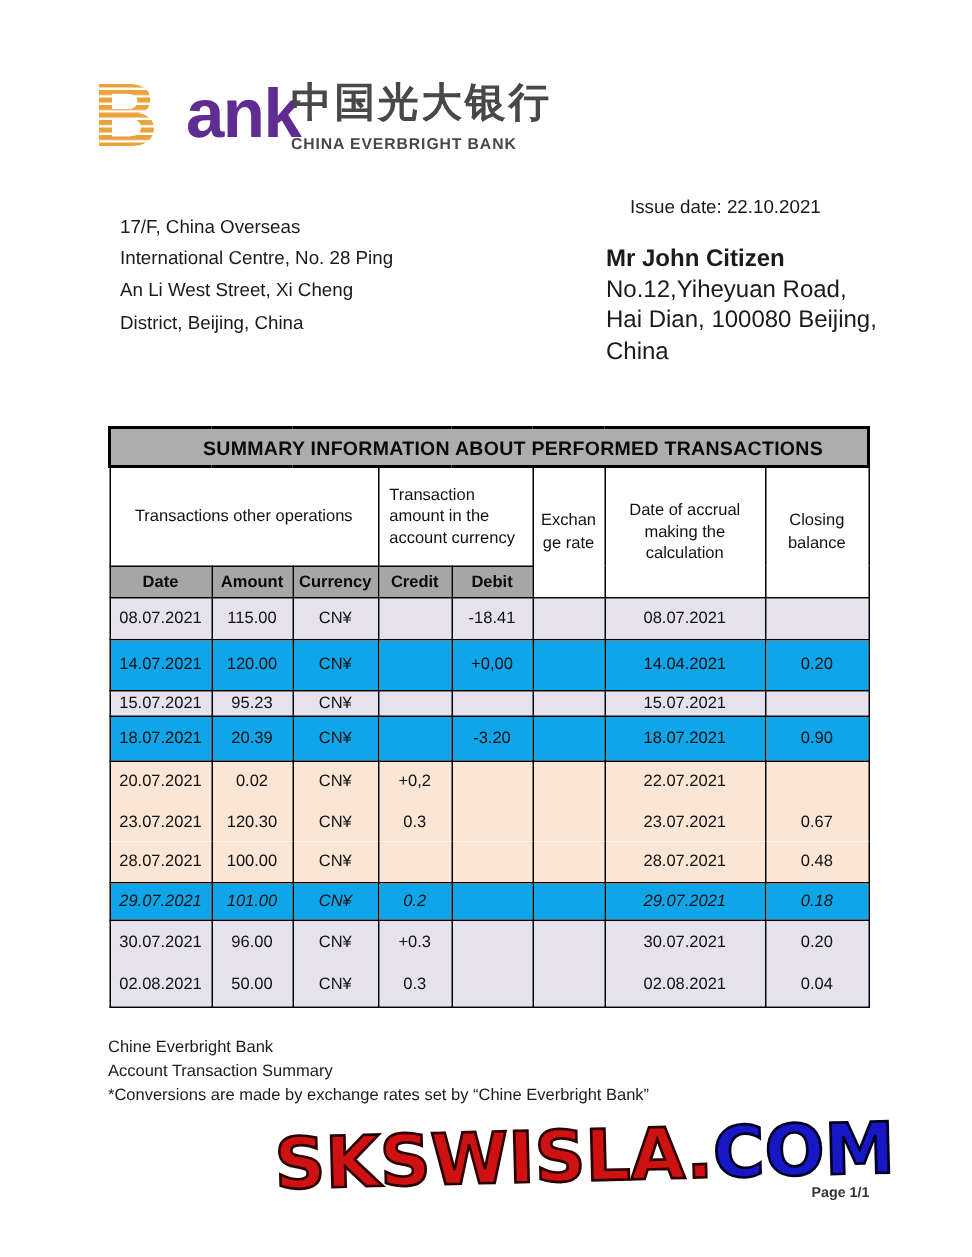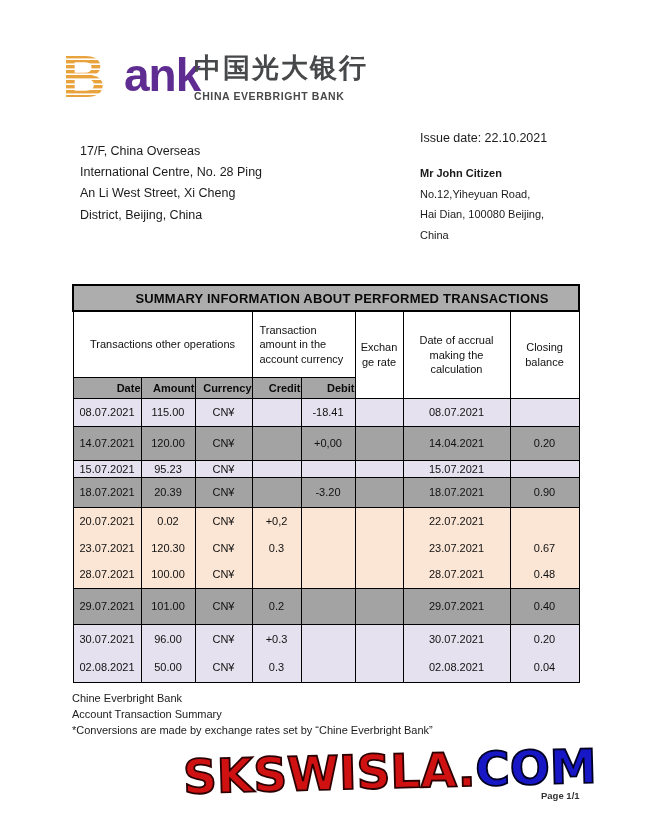--- a/index.html
+++ b/index.html
@@ -17,48 +17,48 @@
     font-size: 46px; font-weight: bold; color: #5f2d91;
     line-height: 56px; letter-spacing: -1px; margin-left: 18px;
   }
   .cn-block { position: absolute; left: 194px; top: 50px; }
   .cn-name { font-size: 27px; font-weight: bold; color: #47484a; letter-spacing: 2px; }
   .en-name { font-size: 10.5px; font-weight: bold; color: #47484a; letter-spacing: 0.6px; margin-top: 4px; }
 
   
   .sender { position: absolute; left: 80px; top: 141px; font-size: 12.5px; line-height: 21.2px; color: #1b1b1b; }
   .issue-date { position: absolute; left: 420px; top: 131px; font-size: 12.5px; color: #1b1b1b; }
-  .recipient { position: absolute; left: 420px; top: 163px; font-size: 11px; line-height: 20.7px; color: #1b1b1b; }
+  .recipient { position: absolute; left: 404px; top: 163px; font-size: 16px; line-height: 20.7px; color: #1b1b1b; }
   .recipient .name { font-weight: bold; }
 
   
   table.txn {
     position: absolute; left: 72px; top: 284px; width: 506px;
     border-collapse: collapse; table-layout: fixed;
     font-size: 11px; color: #111;
   }
   table.txn td, table.txn th { border: 1px solid #000; vertical-align: middle; text-align: center; overflow: hidden; }
   tr.title-row th {
     background: #adadad; height: 26px; font-size: 13px; font-weight: bold;
     color: #0a0a0a; letter-spacing: 0.2px; border: 2px solid #000; padding-left: 32px;
   }
   tr.group-row td { background: #fff; height: 66px; font-size: 11px; line-height: 14.5px; }
   .pre { white-space: pre-line; }
   .left { text-align: left !important; padding-left: 7px; }
   tr.sub-row td {
-    background: #a6a6a6; height: 21px; font-weight: bold; color: #0a0a0a; text-align: right;
+    background: #a6a6a6; height: 21px; font-weight: bold; color: #0a0a0a;
   }
   tr.r { height: 29px; }
   tr.lav td { background: #e5e1ee; }
-  tr.white td { background: #a3a3a3; text-align: center; }
+  tr.white td { background: #0ea5e9; text-align: center; }
   tr.peach td { background: #fbe5d4; }
   tr.nb td { border-bottom: none; }
   tr.nt td { border-top: none; }
   tr.h28 { height: 28px; } tr.h34 { height: 34px; } tr.h33 { height: 17px; }
-  tr.h30 { height: 30px; } tr.h27 { height: 27px; } tr.h25 { height: 36px; }
+  tr.h30 { height: 30px; } tr.h27 { height: 27px; } tr.h25 { height: 25px; font-style: italic; }
 
   
   .footnotes { position: absolute; left: 72px; top: 691px; font-size: 11px; line-height: 15.8px; color: #1b1b1b; }
   .page-label { position: absolute; left: 541px; top: 746px; font-size: 9.5px; font-weight: bold; color: #333; z-index: 1; margin-top: 44px; }
 
   
   .watermark {
     position: absolute; left: 183px; top: 744px; z-index: 2;
     font-size: 47px; font-weight: bold; font-family: "DejaVu Sans", sans-serif;
     letter-spacing: 0px; transform: rotate(-1.5deg); white-space: nowrap;
@@ -209,21 +209,21 @@
       <td>0.48</td>
     </tr>
     <tr class="r white h25">
       <td>29.07.2021</td>
       <td>101.00</td>
       <td>CN¥</td>
       <td>0.2</td>
       <td></td>
       <td></td>
       <td>29.07.2021</td>
-      <td>0.40</td>
+      <td>0.18</td>
     </tr>
     <tr class="r lav nb">
       <td>30.07.2021</td>
       <td>96.00</td>
       <td>CN¥</td>
       <td>+0.3</td>
       <td></td>
       <td></td>
       <td>30.07.2021</td>
       <td>0.20</td>

